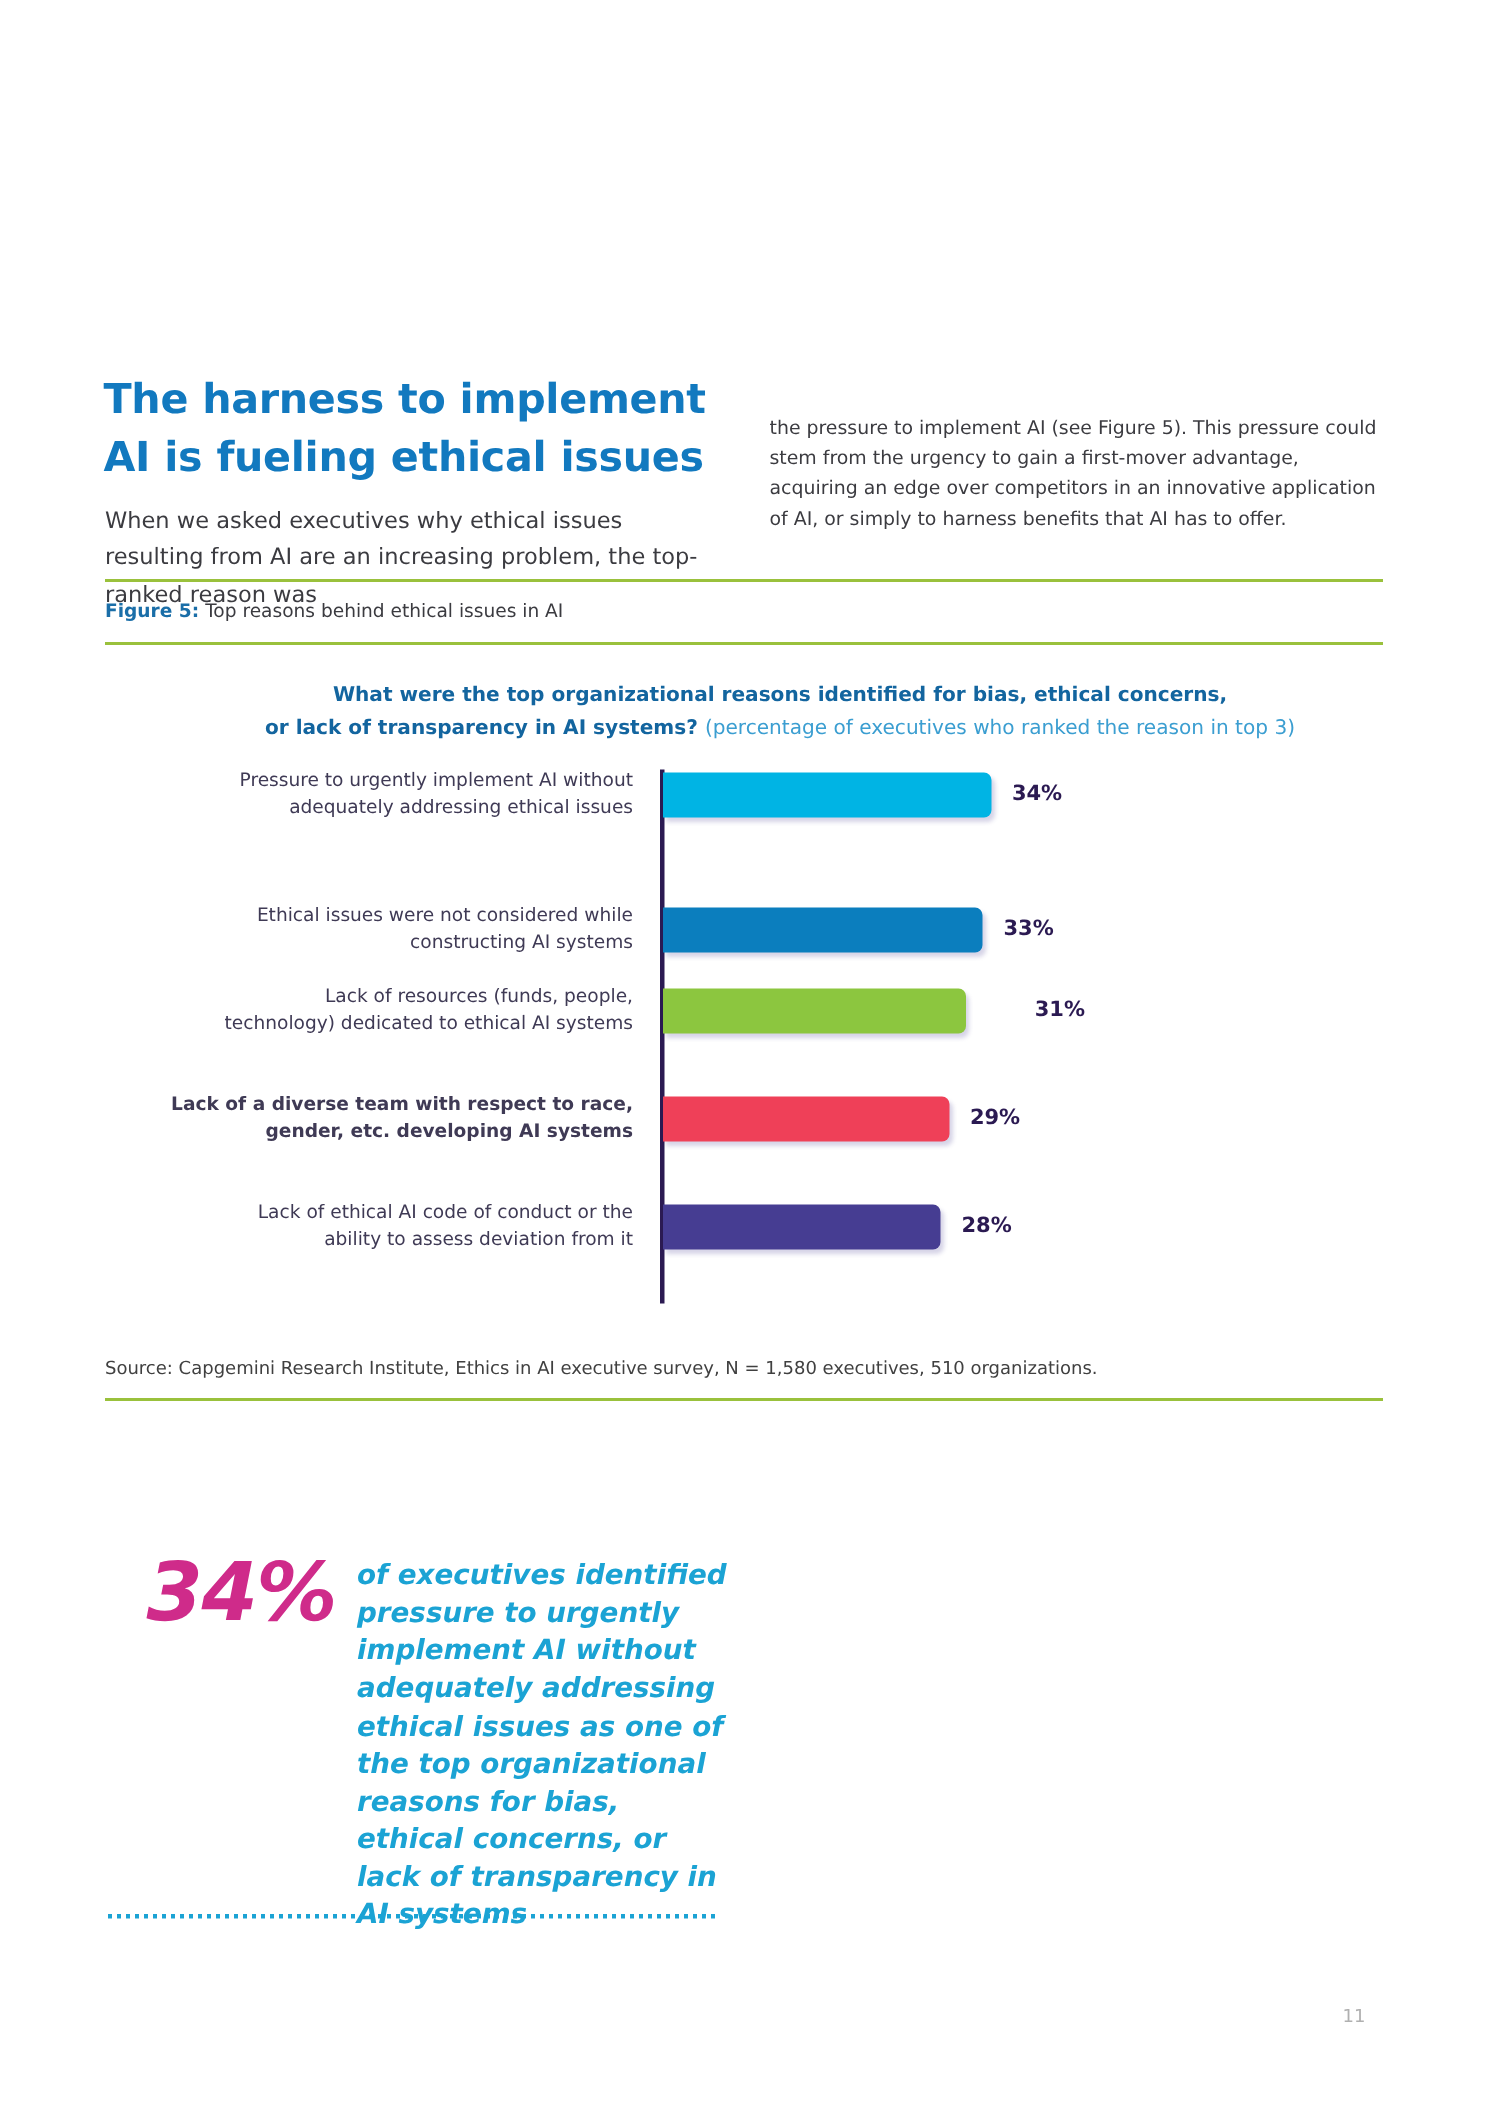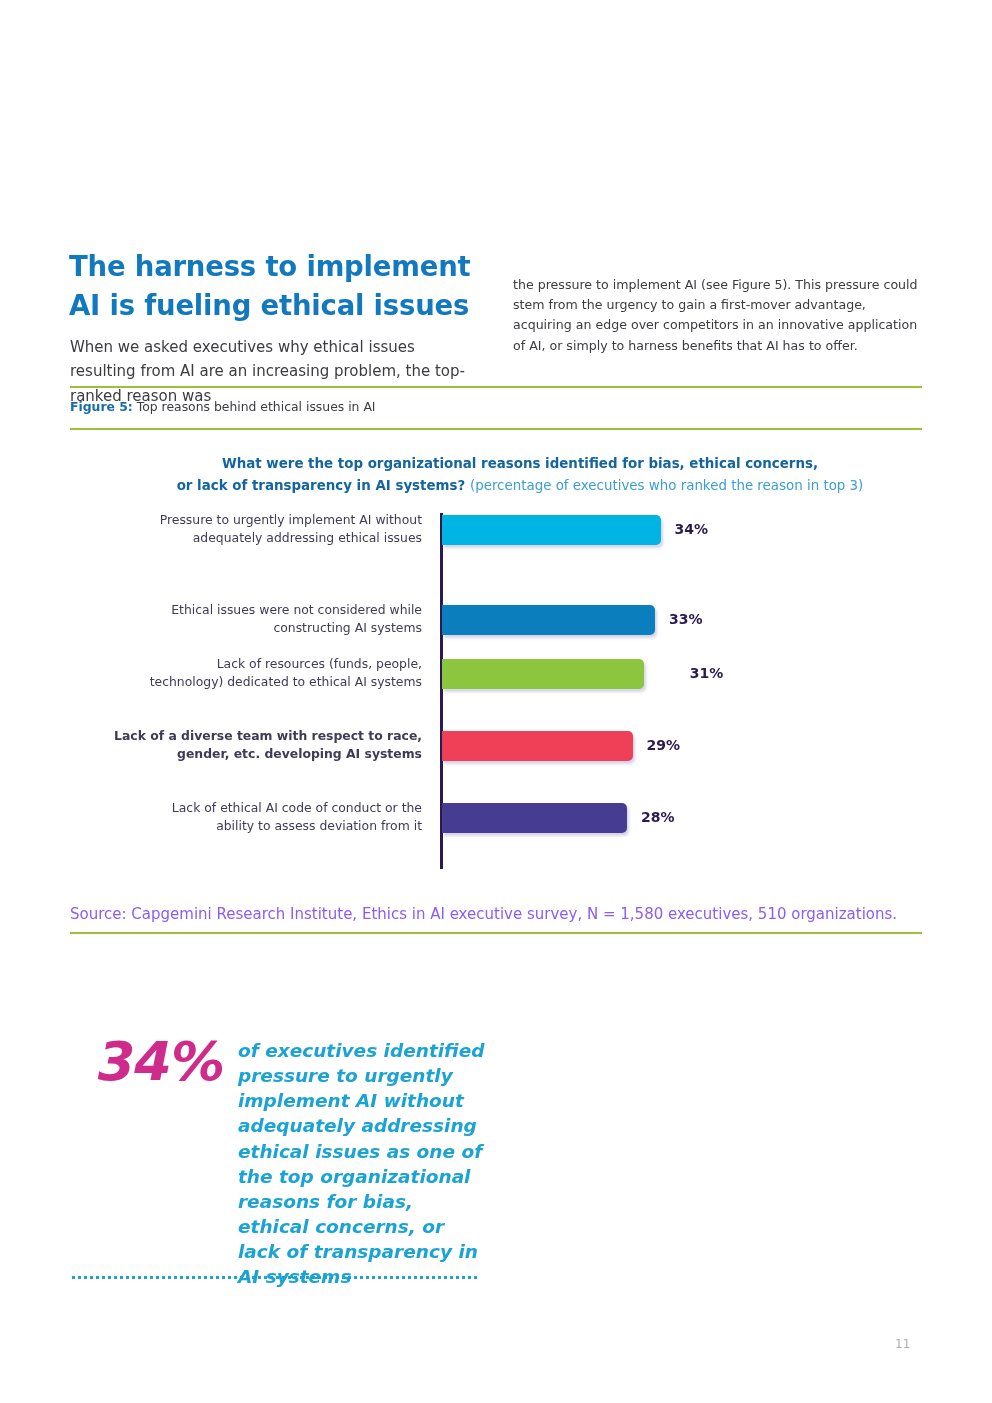--- a/index.html
+++ b/index.html
@@ -141,22 +141,22 @@
     font-weight: bold;
     color: #2b1a52;
     white-space: nowrap;
   }
 
   
   .source {
     position: absolute;
     left: 70px;
     top: 905px;
-    font-size: 15px;
-    color: #8b5cf6;
+    font-size: 12px;
+    color: #404040;
     white-space: nowrap;
   }
 
   
   .pull-stat {
     position: absolute;
     left: 78px;
     top: 1030px;
     width: 146px;
     text-align: right;

